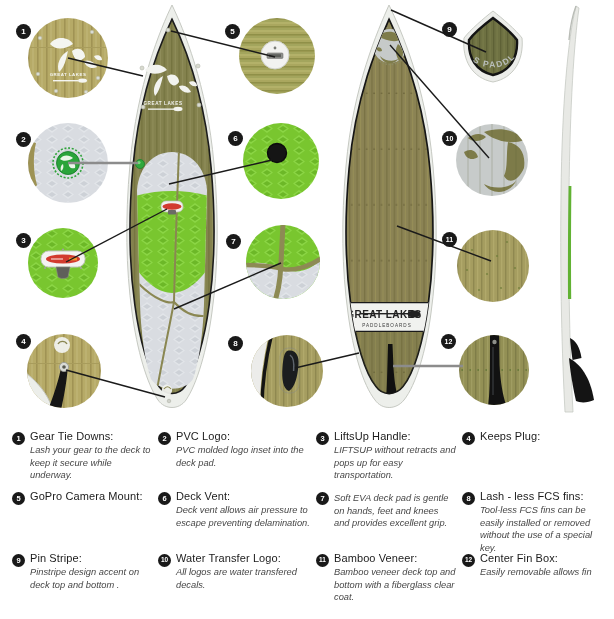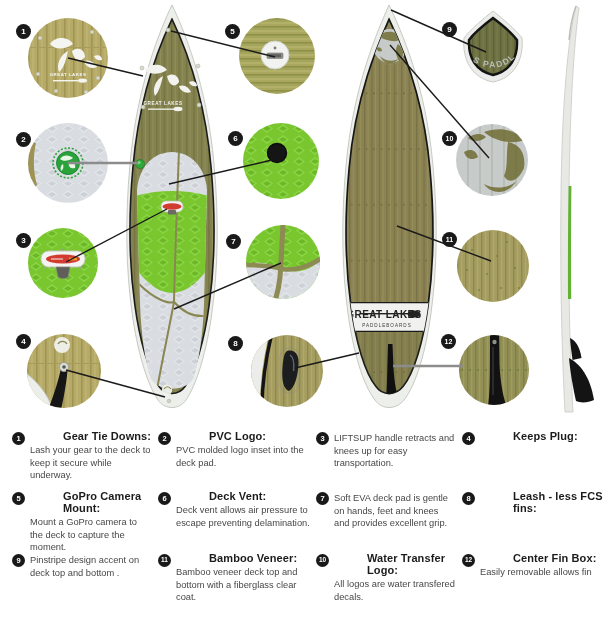--- a/index.html
+++ b/index.html
@@ -13,22 +13,22 @@
   .lines{position:absolute;left:0;top:0;z-index:25;pointer-events:none;}
   .dc{position:absolute;z-index:10;}
   
   .legend{position:absolute;left:0;top:430px;width:614px;height:189px;display:grid;
           padding-left:12px;box-sizing:border-box;
           grid-template-columns:146px 158px 146px 146px;grid-template-rows:60px 62px auto;}
   .li{display:flex;align-items:flex-start;}
   .li .lb{flex:0 0 auto;width:13px;height:13px;border-radius:50%;background:#191919;color:#fff;
           font-size:7.5px;font-weight:bold;display:flex;align-items:center;justify-content:center;
           margin:2px 5px 0 0;line-height:1;}
-  .li .lt{font-size:11px;font-weight:bold;color:#1b1b1b;letter-spacing:0.1px;margin-left:33px;}
-  .li .ld{font-size:9.3px;color:#474747;line-height:1.36;margin-top:2px;padding-right:6px;}
+  .li .lt{font-size:11px;font-weight:normal;color:#1b1b1b;letter-spacing:0.1px;}
+  .li .ld{font-size:9.3px;color:#474747;line-height:1.36;margin-top:2px;padding-right:6px;font-style:italic;}
 </style>
 </head>
 <body>
 
 <div id="stage">
 
   <svg width="0" height="0" style="position:absolute">
     <defs>
       <pattern id="bambooTan" width="9" height="60" patternUnits="userSpaceOnUse">
         <rect width="9" height="60" fill="#b6aa67"></rect>
@@ -413,76 +413,78 @@
     <div class="li">
       <span class="lb">2</span>
       <div>
           <div class="lt">PVC Logo:</div>
            <div class="ld">PVC molded logo inset into the deck pad.</div>
         </div>
     </div>
     <div class="li">
       <span class="lb">3</span>
       <div>
-           <div class="ld">LIFTSUP handle retracts and knees up for easy transportation.</div>
+          <div class="lt">LiftsUp Handle:</div>
+           <div class="ld">LIFTSUP without retracts and pops up for easy transportation.</div>
         </div>
     </div>
     <div class="li">
       <span class="lb">4</span>
       <div>
           <div class="lt">Keeps Plug:</div>
         </div>
     </div>
     <div class="li">
       <span class="lb">5</span>
       <div>
           <div class="lt">GoPro Camera Mount:</div>
-           <div class="ld">Mount a GoPro camera to the deck to capture the moment.</div>
         </div>
     </div>
     <div class="li">
       <span class="lb">6</span>
       <div>
           <div class="lt">Deck Vent:</div>
            <div class="ld">Deck vent allows air pressure to escape preventing delamination.</div>
         </div>
     </div>
     <div class="li">
       <span class="lb">7</span>
       <div>
            <div class="ld">Soft EVA deck pad is gentle on hands, feet and knees and provides excellent grip.</div>
         </div>
     </div>
     <div class="li">
       <span class="lb">8</span>
       <div>
-          <div class="lt">Leash - less FCS fins:</div>
+          <div class="lt">Lash - less FCS fins:</div>
+           <div class="ld">Tool-less FCS fins can be easily installed or removed without the use of a special key.</div>
         </div>
     </div>
     <div class="li">
       <span class="lb">9</span>
       <div>
+          <div class="lt">Pin Stripe:</div>
            <div class="ld">Pinstripe design accent on deck top and bottom .</div>
+        </div>
+    </div>
+    <div class="li">
+      <span class="lb" style="font-size:6.5px">10</span>
+      <div>
+          <div class="lt">Water Transfer Logo:</div>
+           <div class="ld">All logos are water transfered decals.</div>
         </div>
     </div>
     <div class="li">
       <span class="lb" style="font-size:6.5px">11</span>
       <div>
           <div class="lt">Bamboo Veneer:</div>
            <div class="ld">Bamboo veneer deck top and bottom with a fiberglass clear coat.</div>
         </div>
     </div>
     <div class="li">
-      <span class="lb" style="font-size:6.5px">10</span>
-      <div>
-          <div class="lt">Water Transfer Logo:</div>
-           <div class="ld">All logos are water transfered decals.</div>
-        </div>
-    </div>
-    <div class="li">
       <span class="lb" style="font-size:6.5px">12</span>
       <div>
           <div class="lt">Center Fin Box:</div>
            <div class="ld">Easily removable allows fin</div>
         </div>
     </div>
   </div>
 
 </div>
 

